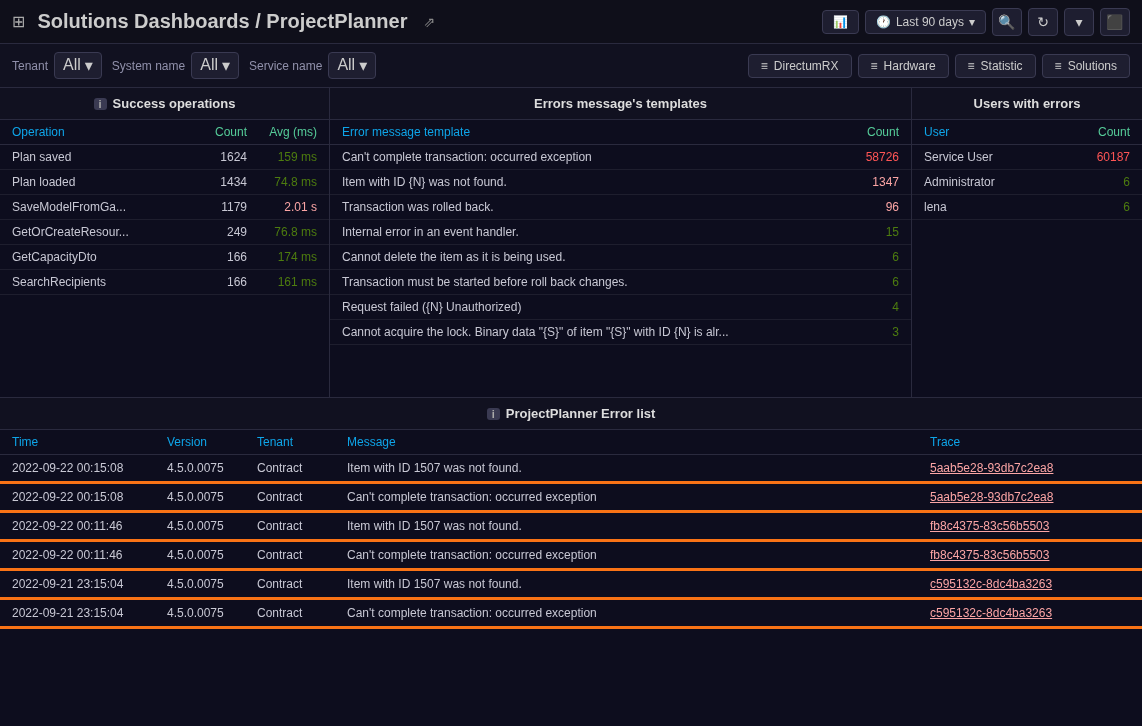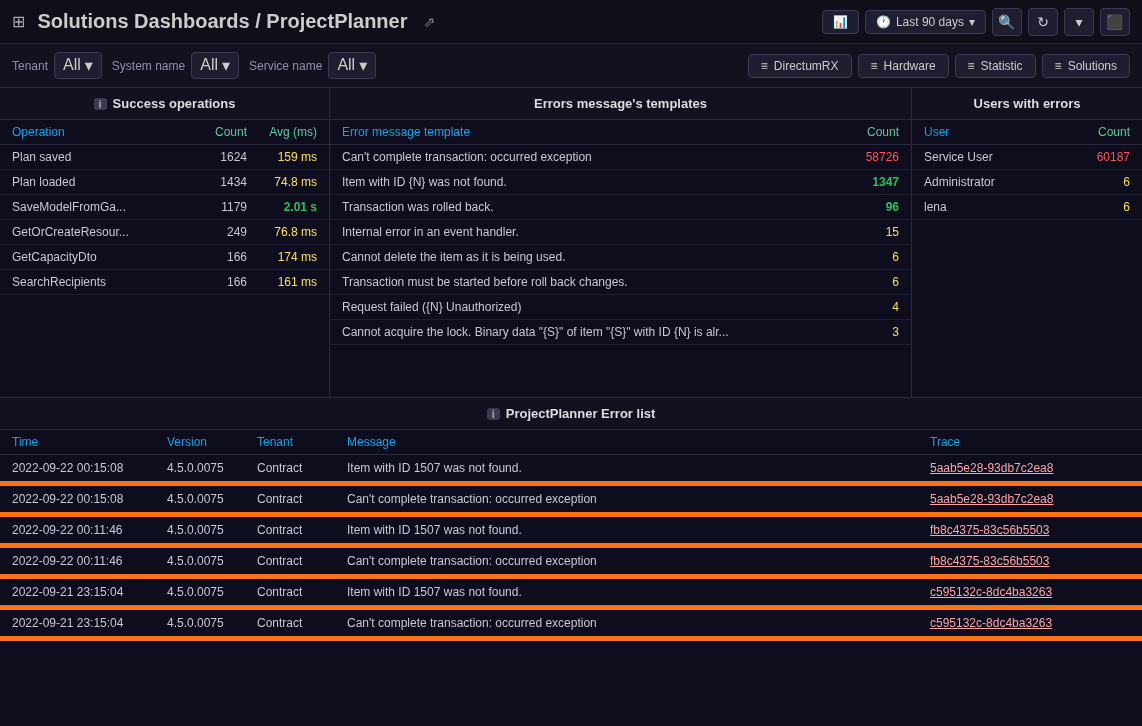--- a/index.html
+++ b/index.html
@@ -161,22 +161,22 @@
     }
     .th-blue { color: #0ea5e9; }
     .th-green { color: #55cc99; }
     .table-row {
       display: flex;
       padding: 5px 12px;
       border-bottom: 1px solid #1e1e2e;
       align-items: flex-end;
     }
     .cell { font-size: 12px; color: #c8c8d4; }
-    .cell-green { color: #fde047; }
-    .cell-orange { color: #22c55e; font-weight: bold; }
+    .cell-green { color: #4d7c0f; }
+    .cell-orange { color: #fca5a5; }
     .cell-red { color: #ff5555; }
     .panel-success { width: 330px; }
     .panel-errors { flex: 1; }
     .panel-users { width: 230px; border-right: none; }
     
     .err-op-col { flex: 1; }
     .err-count-col { width: 60px; text-align: right; }
     
     .bottom-panel {
       flex: 1;
@@ -191,21 +191,21 @@
       border-bottom: 1px solid #2a2a3e;
       background: #0d0d1e;
     }
     .bottom-rows {
       overflow-y: auto;
       flex: 1;
     }
     .bottom-row {
       display: flex;
       padding: 6px 12px;
-      border-bottom: 5px solid #f97316;
+      border-bottom: 3px solid #f97316;
       align-items: center;
     }
     .col-time { width: 155px; }
     .col-version { width: 90px; }
     .col-tenant { width: 90px; }
     .col-message { flex: 1; }
     .col-trace { width: 200px; }
     .link { color: #fca5a5; text-decoration: underline; cursor: pointer; font-size: 12px; }
     
     ::-webkit-scrollbar { width: 6px; }

